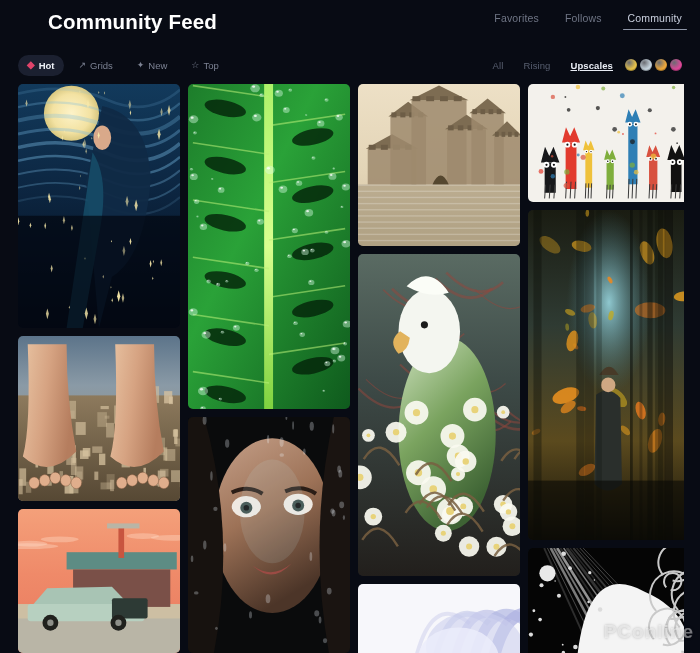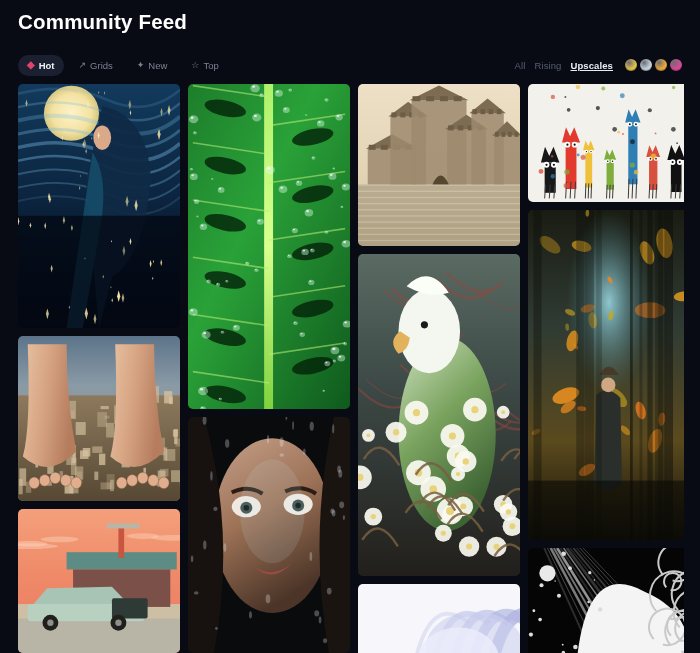--- a/index.html
+++ b/index.html
@@ -7,21 +7,21 @@
     width: 700px; height: 653px;
     background: #080b14;
     font-family: "Liberation Sans", sans-serif;
     overflow: hidden;
   }
   .app { width: 700px; height: 653px; position: relative; background: #080b14; }
 
   
   .header {
     height: 44px; padding: 0 18px;
-    display: flex; align-items: center; justify-content: space-between;
+    display: flex; align-items: center; justify-content: space-between; margin-left: 30px;
   }
   .page-title {
     font-size: 20.5px; font-weight: 600; color: #ffffff;
     letter-spacing: .2px; line-height: 1;
   }
   .nav-tabs { display: flex; align-items: flex-end; gap: 26px; padding-bottom: 2px; }
   .nav-tab {
     font-size: 10.5px; color: #6f7585; cursor: pointer;
     padding-bottom: 6px; position: relative; letter-spacing: .15px;
   }
@@ -80,20 +80,25 @@
     pointer-events: none; font-family: "Liberation Sans", sans-serif;
   }
 </style>
 </head>
 <body>
 
 <div class="app">
 
   <div class="header">
     <div class="page-title">Community Feed</div>
+    <div class="nav-tabs" id="navTabs">
+        <div class="nav-tab">Favorites</div>
+        <div class="nav-tab">Follows</div>
+        <div class="nav-tab active">Community</div>
+      </div>
   </div>
 
   <div class="filterbar">
     <div class="chips" id="chipGroup">
         <div class="chip active">
           <span class="ico">◆</span>
           <span>Hot</span>
         </div>
         <div class="chip">
           <span class="ico">↗</span>
@@ -102,21 +107,21 @@
         <div class="chip">
           <span class="ico">✦</span>
           <span>New</span>
         </div>
         <div class="chip">
           <span class="ico">☆</span>
           <span>Top</span>
         </div>
       </div>
     <div class="rightfilters">
-      <div id="rfGroup" style="display:flex;align-items:flex-start;gap:9px">
+      <div id="rfGroup" style="display:flex;align-items:flex-start;gap:20px">
           <div class="rf">All</div>
           <div class="rf">Rising</div>
           <div class="rf active">Upscales</div>
         </div>
       <div class="emojis" id="emojiGroup">
           <span class="emoji" style="background: radial-gradient(circle at 35% 30%, rgba(255, 255, 255, 0.4), rgb(232, 195, 74) 60%);"></span>
           <span class="emoji" style="background: radial-gradient(circle at 35% 30%, rgba(255, 255, 255, 0.4), rgb(200, 214, 224) 60%);"></span>
           <span class="emoji" style="background: radial-gradient(circle at 35% 30%, rgba(255, 255, 255, 0.4), rgb(240, 169, 58) 60%);"></span>
           <span class="emoji" style="background: radial-gradient(circle at 35% 30%, rgba(255, 255, 255, 0.4), rgb(224, 72, 154) 60%);"></span>
         </div>
@@ -922,13 +927,14 @@
             <circle cx="47.39936089846276" cy="99.00193900289104" r="2.260878232196382" fill="#dcdcdc"></circle>
             <circle cx="42.04393967247752" cy="20.18269770787223" r="1.8175707787357134" fill="#dcdcdc"></circle>
             <circle cx="60.55323623048758" cy="54.0158088826648" r="1.1981723009600174" fill="#dcdcdc"></circle>
             <circle cx="12.086915842670441" cy="71.61008631885521" r="1.8193503799938364" fill="#dcdcdc"></circle>
             <circle cx="30.954049977871612" cy="47.82671440524362" r="2.0095766537401714" fill="#dcdcdc"></circle>
           </svg>
         </div>
       </div>
     </div>
 
+  <div class="watermark">PConline</div>
 </div>
 
 </body></html>

